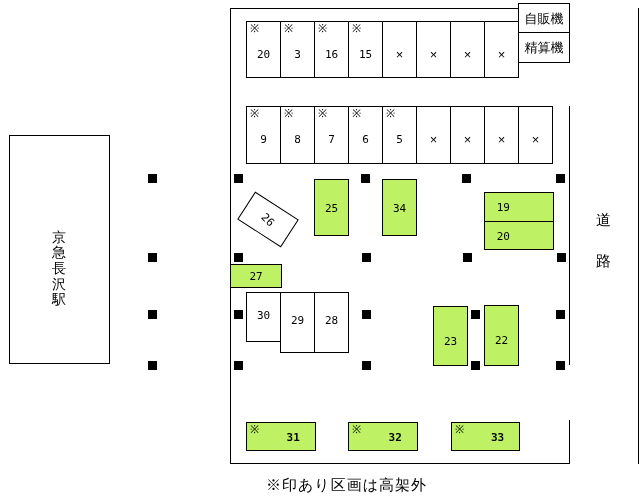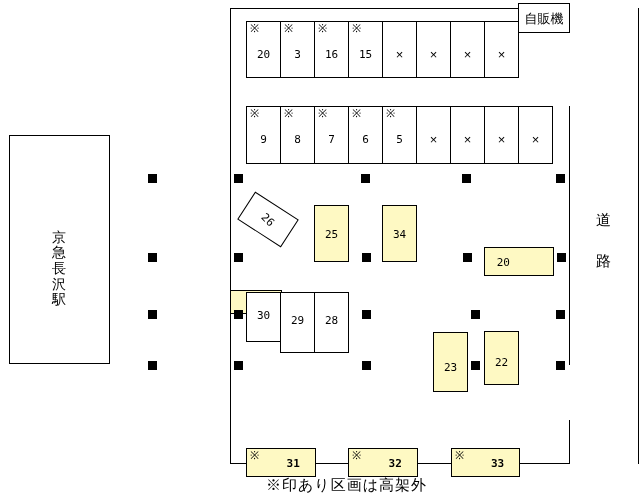--- a/index.html
+++ b/index.html
@@ -30,21 +30,21 @@
     display:flex;align-items:center;justify-content:center;line-height:1;
   }
   
   .prow{position:absolute;display:flex;}
   .cell{
     position:relative;width:35px;border:1px solid #000;margin-left:-1px;
     box-sizing:border-box;background:#fff;
   }
   .prow .cell:first-child{margin-left:0;}
   .pbox{
-    position:absolute;border:1px solid #000;box-sizing:border-box;background:#fef9c3;margin-top:26px;
+    position:absolute;border:1px solid #000;box-sizing:border-box;background:#bef264;
   }
   .mark{position:absolute;top:1px;left:3px;font-size:11px;line-height:1;}
   .num{
     position:absolute;left:50%;top:58%;transform:translate(-50%,-50%);
     font-size:11px;line-height:1;white-space:nowrap;
     font-family:"DejaVu Sans Mono",monospace;
   }
   .num.cross{font-size:13px;font-family:"Liberation Sans",sans-serif;}
   .num.mid{top:50%;}
   .num.hi{top:45%;}
@@ -77,20 +77,23 @@
   <div class="line" style="left:230px;top:8px;width:289px;height:1px;"></div>
   <div class="line" style="left:230px;top:8px;width:1px;height:456px;"></div>
   <div class="line" style="left:230px;top:463px;width:340px;height:1px;"></div>
   <div class="line" style="left:569px;top:106px;width:1px;height:259px;"></div>
   <div class="line" style="left:569px;top:420px;width:1px;height:44px;"></div>
   <div class="line" style="left:638px;top:8px;width:1px;height:456px;"></div>
 
   <div class="machine" style="top:3px;height:30px;">
     <span>自販機</span>
   </div>
+  <div class="machine" style="top:32px;height:31px;">
+    <span>精算機</span>
+  </div>
 
   <div class="prow" style="left:246px;top:21px;">
     <div class="cell" style="height:57px;">
       <span class="mark">※</span>
       <span class="num">20</span>
     </div>
     <div class="cell" style="height:57px;">
       <span class="mark">※</span>
       <span class="num">3</span>
     </div>
@@ -168,24 +171,27 @@
       <span class="num hi">30</span>
     </div>
     <div class="cell" style="height:61px;">
       <span class="num hi">29</span>
     </div>
     <div class="cell" style="height:61px;">
       <span class="num hi">28</span>
     </div>
   </div>
 
+  <div class="pbox" style="left:484px;top:192px;width:70px;height:30px;">
+    <span class="num mid nleft">19</span>
+  </div>
   <div class="pbox" style="left:484px;top:221px;width:70px;height:29px;">
     <span class="num mid nleft">20</span>
   </div>
-  <div class="pbox" style="left:484px;top:305px;width:35px;height:54px;">
+  <div class="pbox" style="left:484px;top:305px;width:35px;height:61px;">
     <span class="num">22</span>
   </div>
   <div class="pbox" style="left:433px;top:306px;width:35px;height:60px;">
     <span class="num">23</span>
   </div>
 
   <div class="pbox" style="left:246px;top:422px;width:70px;height:29px;">
     <span class="mark">※</span>
     <span class="num mid nright">31</span>
   </div>

